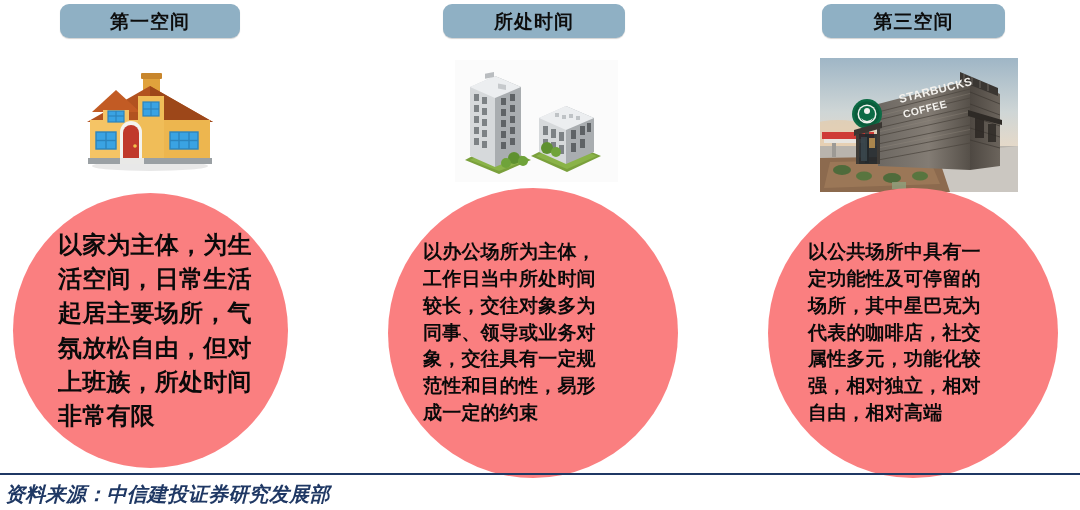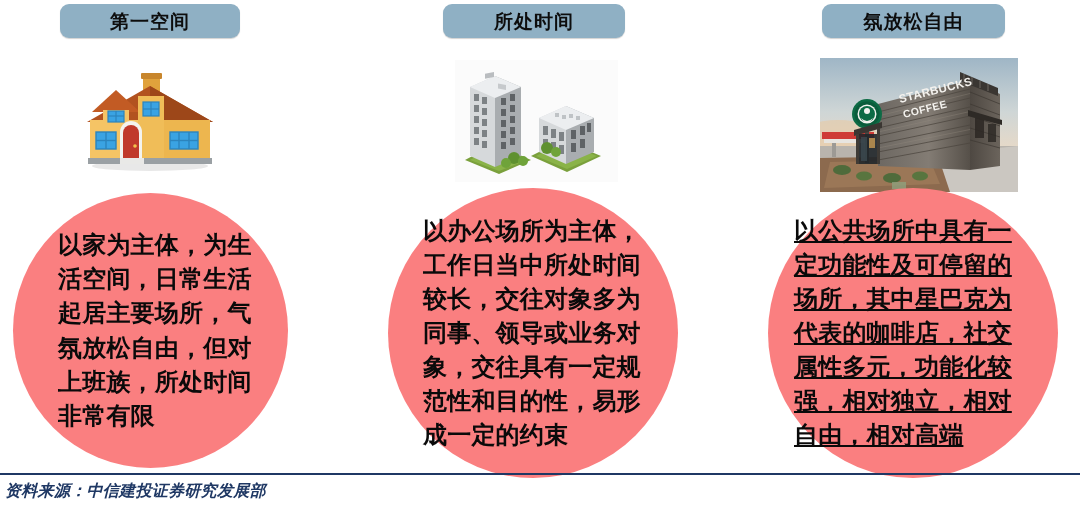--- a/index.html
+++ b/index.html
@@ -60,49 +60,49 @@
     background: #fa7f80;
     display: flex;
     align-items: center;
     justify-content: flex-start;
   }
   #circle-1 { left: 13px;  top: 193px; width: 275px; height: 275px; }
   #circle-2 { left: 388px; top: 188px; width: 290px; height: 290px; }
   #circle-3 { left: 768px; top: 188px; width: 290px; height: 290px; }
 
   .circle-text {
-    font-size: 24px;
+    font-size: 19px;
     font-weight: bold;
     color: #0a0a0a;
     line-height: 1.42;
     text-align: left;
     white-space: pre-line;
     letter-spacing: 0.2px;
   }
   #circle-1 .circle-text { margin-left: 45px; width: 200px; font-size: 24px; }
   #circle-2 .circle-text { margin-left: 35px; width: 225px; }
-  #circle-3 .circle-text { margin-left: 26px; width: 222px; text-decoration: underline; }
+  #circle-3 .circle-text { margin-left: 40px; width: 222px; }
 
   
   #footer-rule {
     position: absolute;
     left: 0;
     top: 473px;
     width: 1080px;
     height: 2px;
     background: #1f3864;
   }
   #footer-source {
     position: absolute;
     left: 5px;
     top: 481px;
     font-family: "Liberation Serif", "DejaVu Serif", serif;
     font-style: italic;
     font-weight: bold;
-    font-size: 16px;
+    font-size: 20px;
     color: #1f3864;
     letter-spacing: 0.3px;
   }
 </style>
 </head>
 <body>
 
 <div id="stage">
 
   <div class="header-pill" id="pill-1">
@@ -246,21 +246,21 @@
     <div class="circle-text">以办公场所为主体，
 工作日当中所处时间
 较长，交往对象多为
 同事、领导或业务对
 象，交往具有一定规
 范性和目的性，易形
 成一定的约束</div>
   </div>
 
   <div class="header-pill" id="pill-3">
-    <span>氛放松自由</span>
+    <span>第三空间</span>
   </div>
 
   <div class="thumb" id="thumb-3">
     <svg viewBox="0 0 198 134" xmlns="http://www.w3.org/2000/svg">
       <defs>
         <linearGradient id="sky" x1="0" y1="0" x2="0" y2="1">
           <stop offset="0%" stop-color="#9fb6c6"></stop>
           <stop offset="60%" stop-color="#cfd6d6"></stop>
           <stop offset="100%" stop-color="#e6d9c8"></stop>
         </linearGradient>

